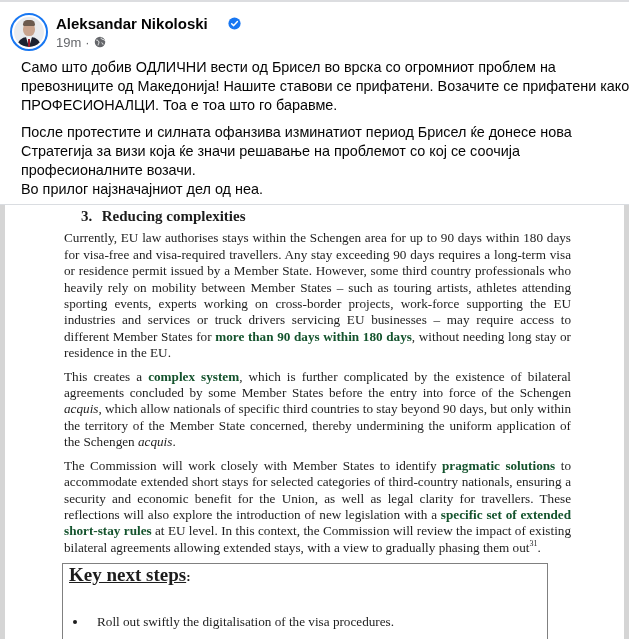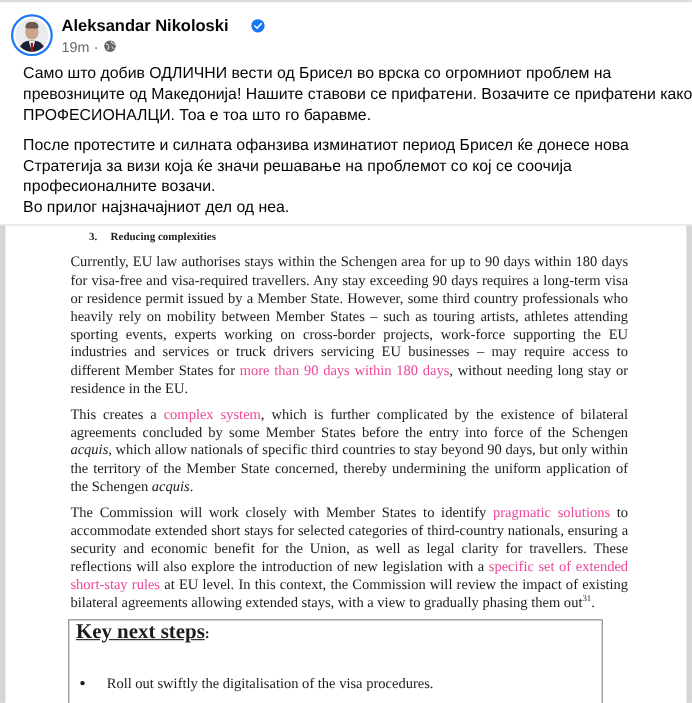--- a/index.html
+++ b/index.html
@@ -27,24 +27,24 @@
 
   .post-text { position: absolute; left: 21px; top: 58px; width: 612px; font-size: 14.4px; line-height: 19px; color: #050505; }
   .post-text p { margin-bottom: 8px; }
   .post-text p:last-child { margin-bottom: 0; }
 
   .doc-frame { position: absolute; left: 0; top: 204px; width: 629px; height: 435px; background: #ffffff; border-top: 1px solid #dadde1; }
   .doc-edge-left { position: absolute; left: 0; top: 0; width: 5px; height: 100%; background: #d5d5d5; }
   .doc-edge-right { position: absolute; right: 0; top: 0; width: 5px; height: 100%; background: #d5d5d5; }
 
   .doc { position: absolute; left: 64px; top: 0; width: 507px; font-family: "Liberation Serif", "DejaVu Serif", serif; color: #1d1d1d; font-size: 13.2px; line-height: 16.4px; }
-  .doc-heading { font-weight: bold; font-size: 10px; margin: 3px 0 6px 17px; }
+  .doc-heading { font-weight: bold; font-size: 15px; margin: 3px 0 6px 17px; }
   .doc-heading .num { display: inline-block; width: 17px; }
   .doc p { text-align: justify; margin-bottom: 7px; }
-  .doc b { font-weight: normal; color: #ec4899; }
+  .doc b { font-weight: bold; color: #14532d; }
   .doc i { font-style: italic; font-family: Liberation Serif, serif; }
   .doc sup { font-size: 8px; vertical-align: super; line-height: 0; margin-top: 30px; }
 
   .keybox { border: 1px solid #808080; margin-left: -2px; width: 486px; padding: 3px 8px 8px 6px; }
   .keybox-title { font-weight: bold; text-decoration: underline; font-size: 19px; line-height: 16px; }
   .keybox-colon { font-weight: bold; }
   .keybox ul { list-style: none; }
   .keybox li { position: relative; padding-left: 28px; line-height: 16.6px; text-align: justify; margin-top: 28px; }
   .keybox li .bullet { position: absolute; left: 4px; top: 6px; width: 4px; height: 4px; border-radius: 50%; background: #1d1d1d; }
 </style>

